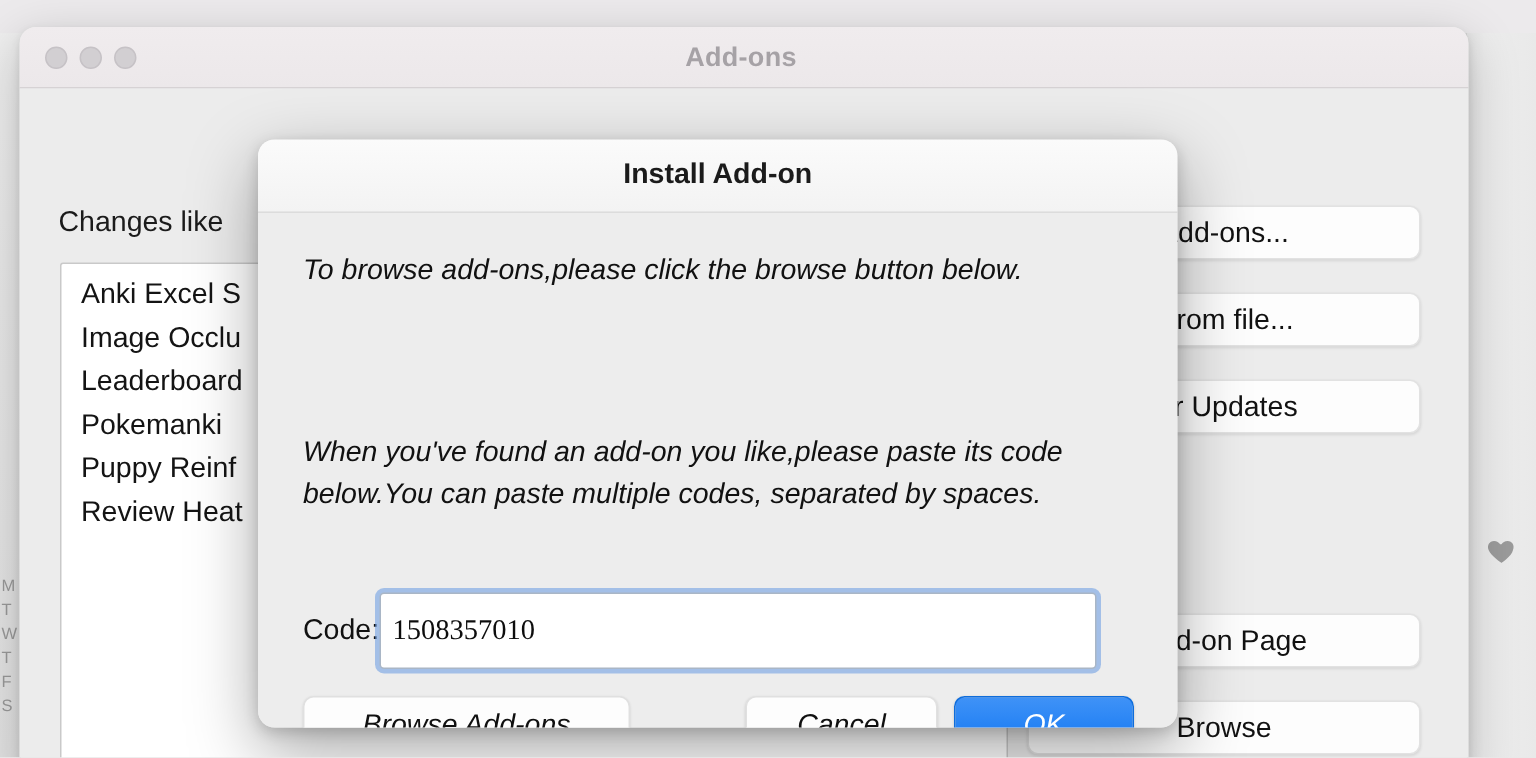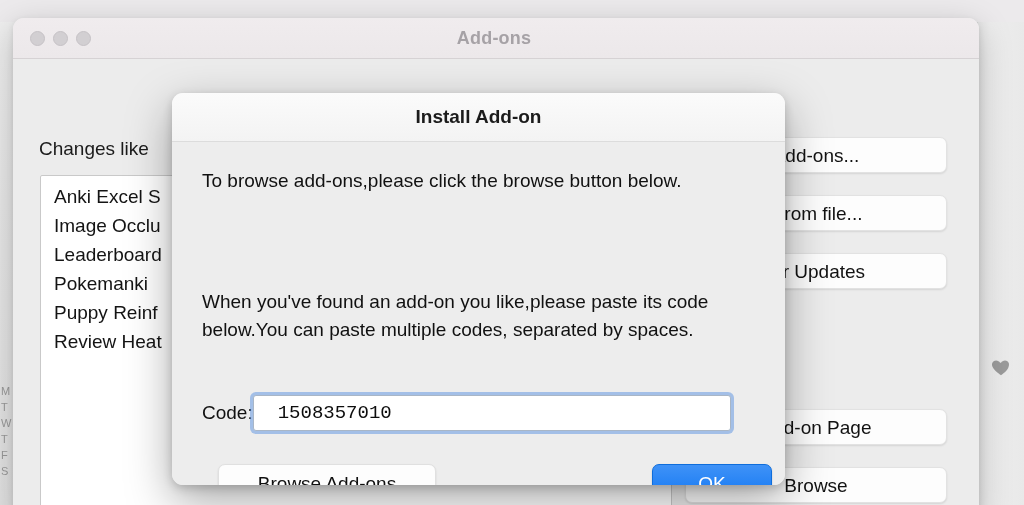--- a/index.html
+++ b/index.html
@@ -247,55 +247,57 @@
     padding: 0;
   }
 
   .dlg-para {
     position: absolute;
     left: 30px;
     width: 556px;
     font-size: 19px;
     line-height: 28px;
     color: #111111;
+    font-style: italic;
   }
   .dlg-para.p1 { top: 25px; }
   .dlg-para.p2 { top: 110px; margin-top: 36px; }
 
   .code-row {
     position: absolute;
     left: 30px;
     top: 253px;
     display: flex;
     align-items: center;
   }
   .code-label {
     font-size: 19px;
     color: #111111;
   }
   .code-input {
     width: 478px;
-    height: 36px;
+    height: 51px;
     box-sizing: border-box;
     background: #ffffff;
     border: 1px solid #a9b6c6;
     border-radius: 3px;
     box-shadow: 0 0 0 3px rgba(102,153,225,.55);
-    font-family: Liberation Mono, monospace;
+    font-family: Liberation Serif, serif;
     font-size: 19px;
     color: #0d0d0d;
-    padding: 0 24px;
+    padding: 0 8px;
     outline: none;
   }
 
   .dlg-buttons {
     position: absolute;
-    left: 16px; right: 0;
+    left: 0; right: 0;
     top: 322px;
     height: 40px;
+    font-style: italic;
   }
   .dlg-btn {
     position: absolute;
     height: 38px;
     line-height: 38px;
     border-radius: 7px;
     text-align: center;
     font-size: 19px;
     box-sizing: border-box;
     white-space: nowrap;
@@ -409,19 +411,20 @@
       <div class="dlg-para p1">To browse add-ons,please click the browse button below.</div>
       <div class="dlg-para p2">When you've found an add-on you like,please paste its code below.You can paste multiple codes, separated by spaces.</div>
 
       <div class="code-row">
         <span class="code-label">Code:</span>
         <input class="code-input" type="text" value="1508357010" style="">
       </div>
 
       <div class="dlg-buttons">
         <div class="dlg-btn browse">Browse Add-ons</div>
+        <div class="dlg-btn cancel">Cancel</div>
         <div class="dlg-btn ok">OK</div>
       </div>
 
     </div>
   </div>
 
 </div>
 
 </body></html>

